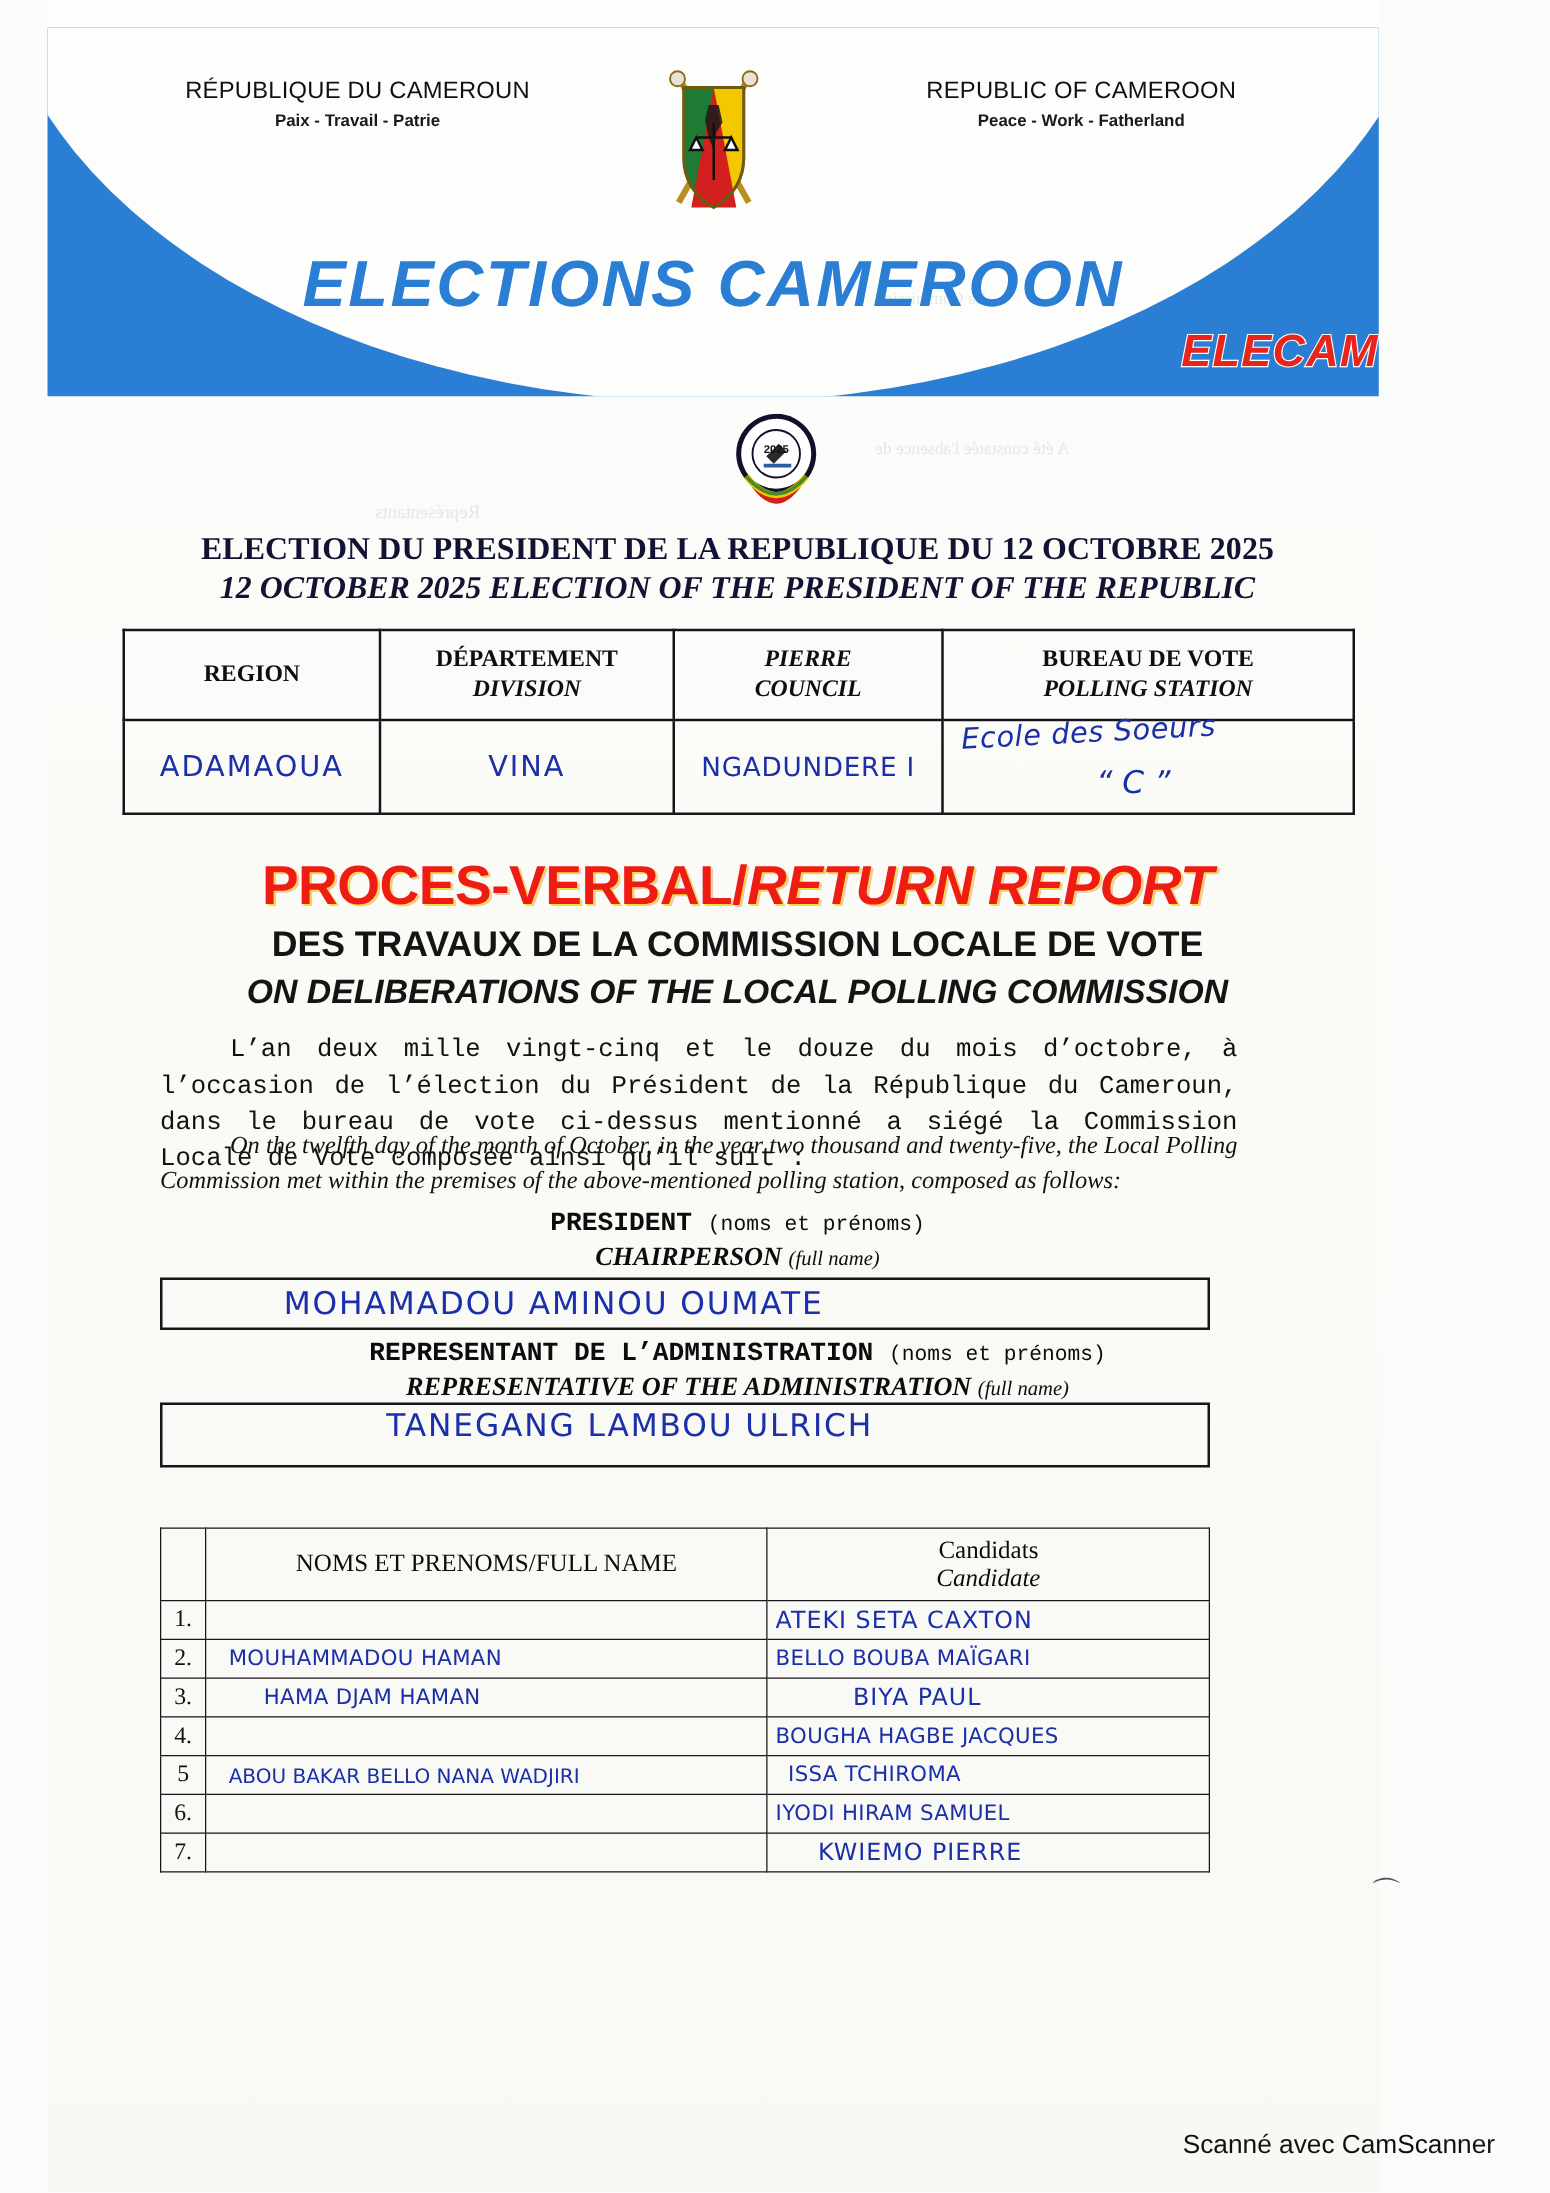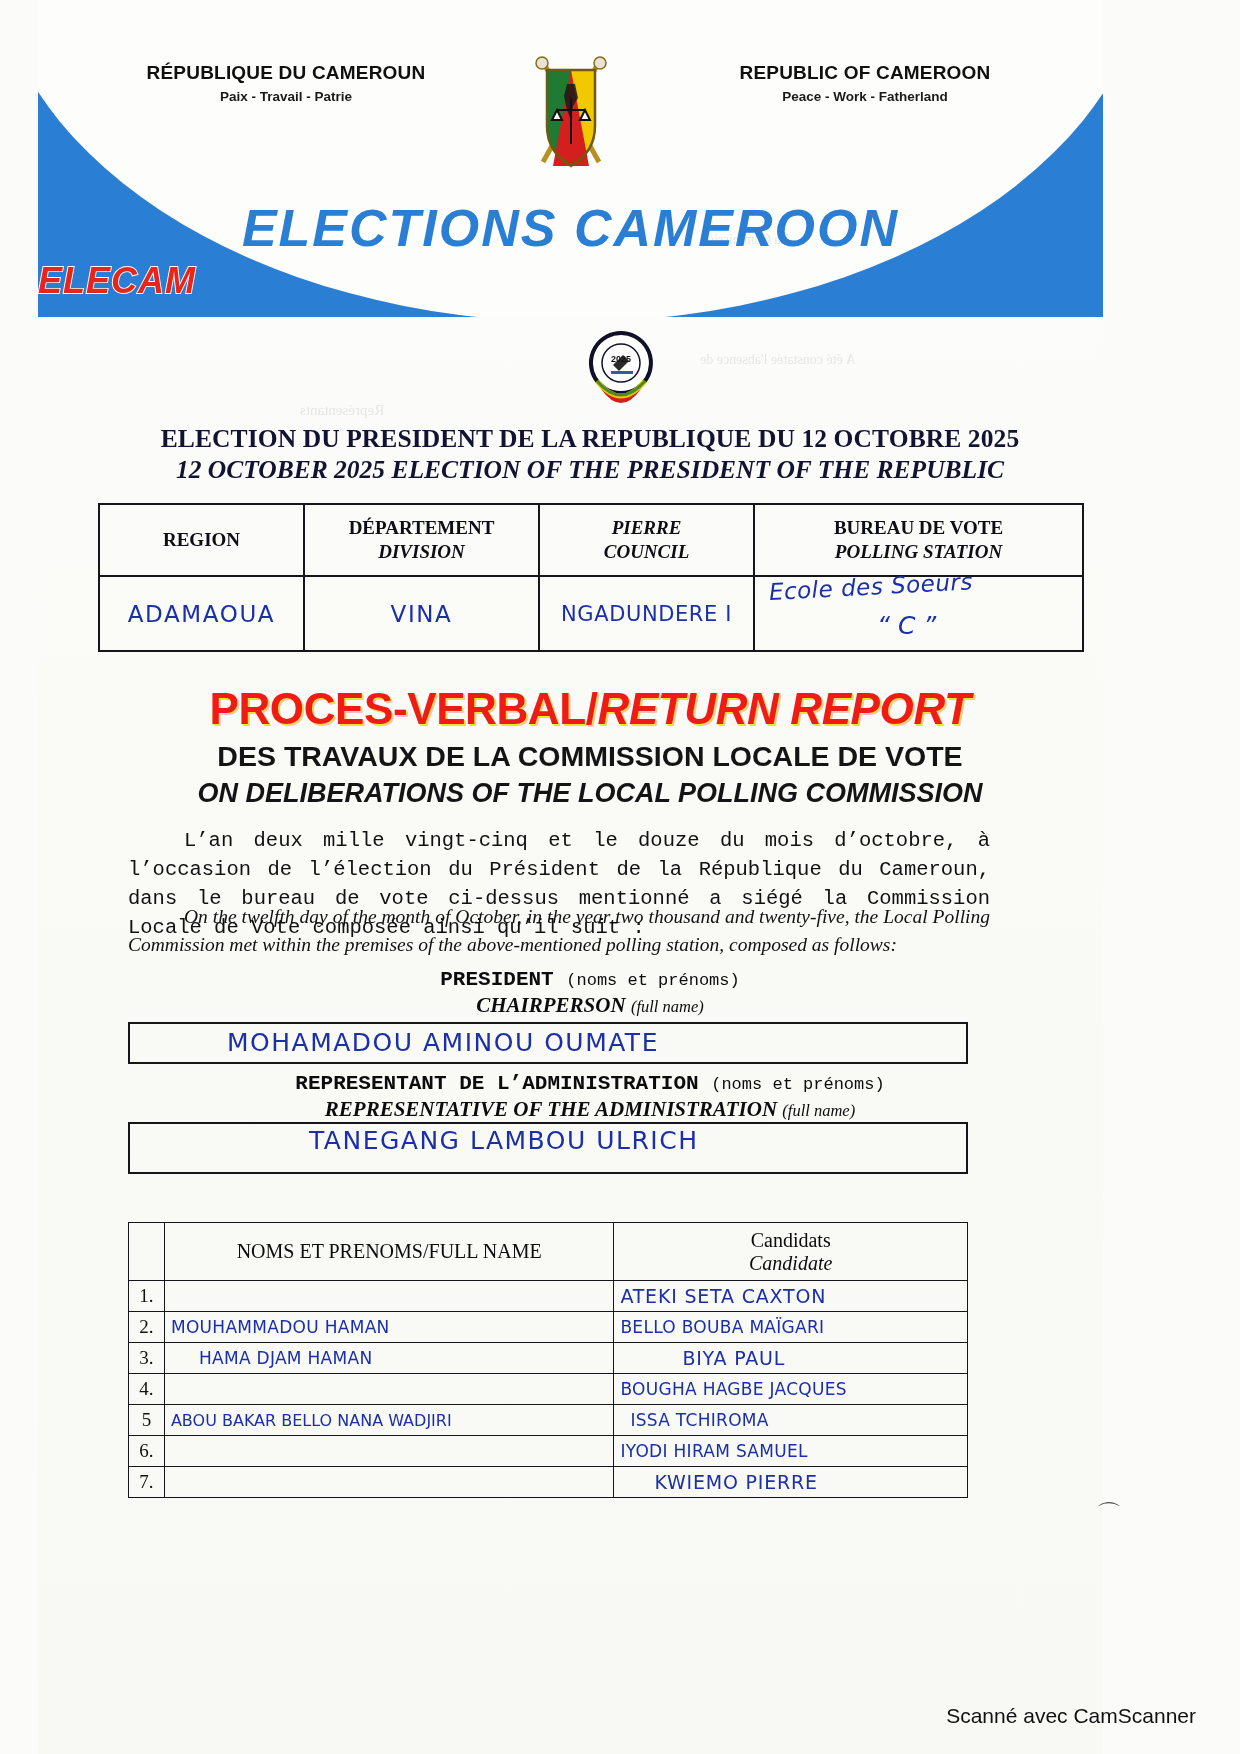--- a/index.html
+++ b/index.html
@@ -50,21 +50,21 @@
   }
   .banner-inner { position: absolute; inset: 0; }
   .rep-left {
     position: absolute; left: 68px; top: 40px; width: 360px; text-align: center;
   }
   .rep-right {
     position: absolute; right: 58px; top: 40px; width: 360px; text-align: center;
   }
   .rep-title {
     font-family: "Liberation Sans", sans-serif;
-    font-weight: bold; font-size: 19px; color: #101010; letter-spacing: .2px;
+    font-weight: normal; font-size: 19px; color: #101010; letter-spacing: .2px;
   }
   .rep-sub {
     font-family: "Liberation Sans", sans-serif;
     font-weight: bold; font-size: 13.5px; color: #1a1a1a; margin-top: 5px;
   }
   .coat {
     position: absolute; left: 50%; top: 32px; transform: translateX(-50%);
     width: 96px; height: 118px;
   }
   .elecam-big {
@@ -73,21 +73,21 @@
     font-family: "Liberation Sans", sans-serif;
     font-weight: bold; font-style: italic;
     font-size: 52px; letter-spacing: 2px;
     color: #2a7fd4;
     -webkit-text-stroke: 2.2px #ffffff;
     paint-order: stroke fill;
     text-shadow: 0 2px 0 rgba(255,255,255,.35);
   }
   .elecam-small {
     position: absolute; left: 0; right: 0; top: 238px;
-    text-align: left;
+    text-align: right;
     font-family: "Liberation Sans", sans-serif;
     font-weight: bold; font-style: italic;
     font-size: 36px; letter-spacing: 1px;
     color: #e8241b;
     -webkit-text-stroke: 1.8px #ffffff;
     paint-order: stroke fill;
   }
 
   
   .seal { position: absolute; left: 585px; top: 331px; width: 72px; height: 78px; }
@@ -206,21 +206,21 @@
   }
 
   
   .cand-table {
     position: absolute; left: 128px; top: 1222px; width: 840px;
     border-collapse: collapse;
   }
   .cand-table td { border: 1.8px solid #15151a; }
   .c-num { width: 36px; text-align: center;
     font-family: "Liberation Serif", serif; font-size: 19px; color: #111; }
-  .c-name { width: 450px; padding: 0 6px; }
+  .c-name { width: 450px; padding: 0 18px; }
   .c-cand { width: 354px; padding: 0 6px; }
   .ch-head {
     height: 58px; text-align: center; vertical-align: middle;
     font-family: "Liberation Serif", serif; font-size: 20px; color: #0c0c0c;
   }
   .ch-head .it { font-style: italic; }
   .crow { height: 31px; }
   .cw {
     font-family: "DejaVu Sans", sans-serif; color: #1a2fa8;
     font-size: 19px; letter-spacing: .8px; white-space: nowrap;

